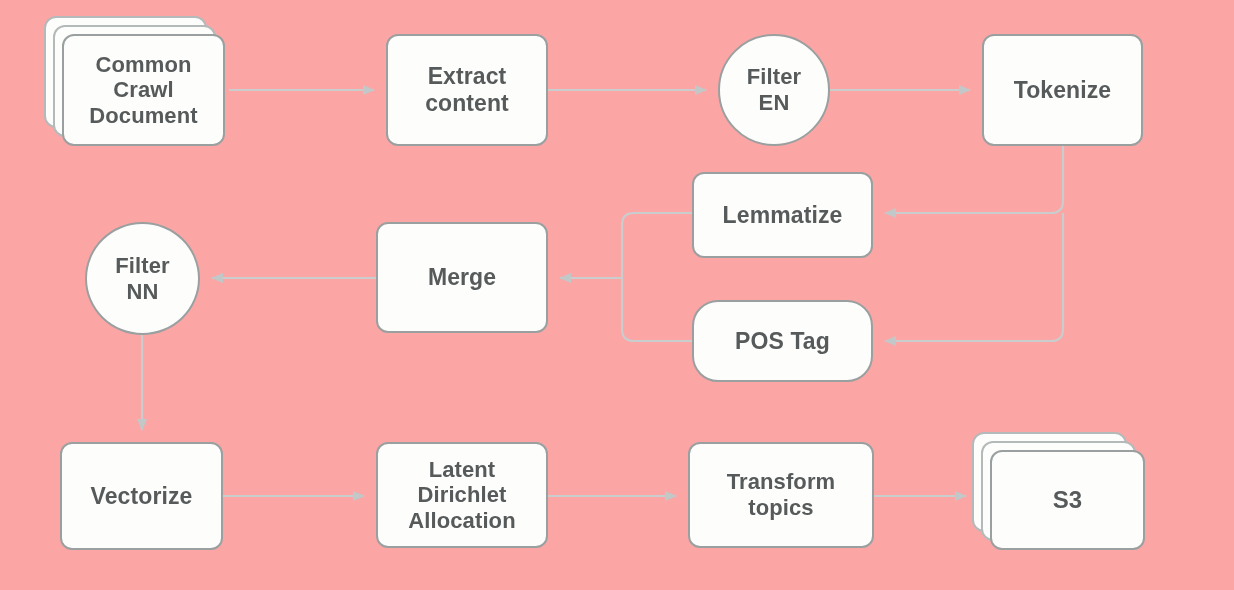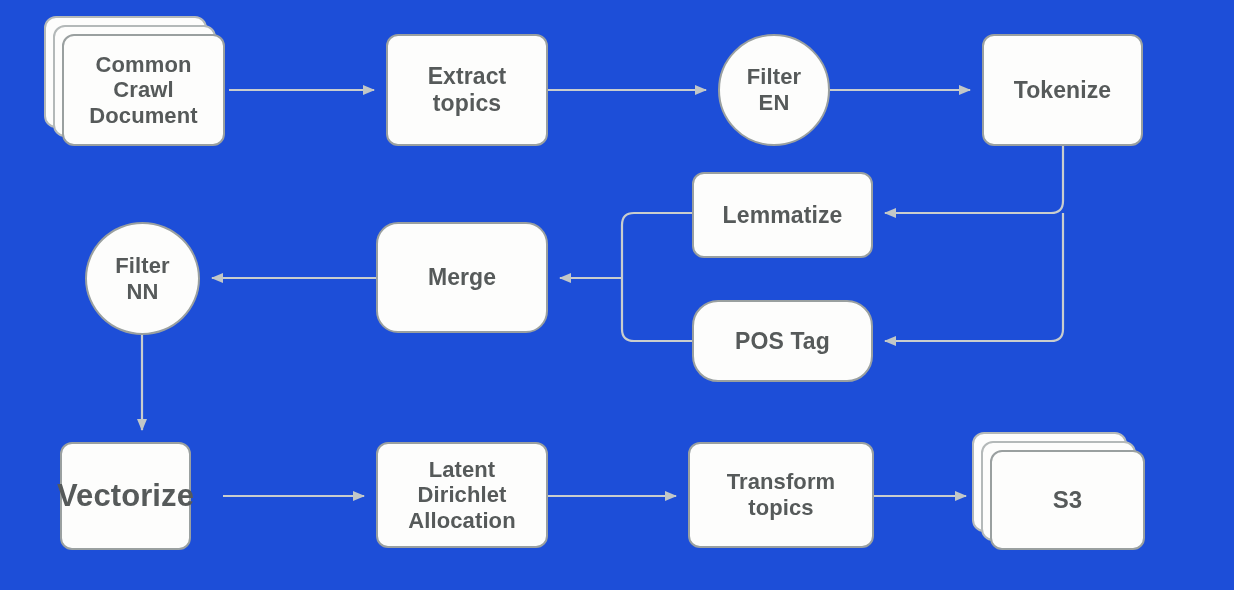--- a/index.html
+++ b/index.html
@@ -5,21 +5,21 @@
 <style>
   html, body {
     margin: 0;
     padding: 0;
     background: #fbfbfa;
   }
   #canvas {
     position: relative;
     width: 1234px;
     height: 590px;
-    background: #1d4ed8;
+    background: #fca5a5;
     overflow: hidden;
     font-family: "Liberation Sans", "DejaVu Sans", sans-serif;
   }
   #edges {
     position: absolute;
     left: 0;
     top: 0;
     width: 1234px;
     height: 590px;
     pointer-events: none;
@@ -91,43 +91,43 @@
   <div id="node-group">
       <div class="stack-layer" style="left: 44px; top: 16px; width: 163px; height: 112px;"></div>
       <div class="stack-layer l2" style="left: 53px; top: 25px; width: 163px; height: 112px;"></div>
       <div class="node rect" style="left: 62px; top: 34px; width: 163px; height: 112px; font-size: 22px;">
         <span class="node-label">Common
 Crawl
 Document</span>
       </div>
       <div class="node rect" style="left: 386px; top: 34px; width: 162px; height: 112px; font-size: 23px;">
         <span class="node-label">Extract
-topics</span>
+content</span>
       </div>
       <div class="node circle" style="left: 718px; top: 34px; width: 112px; height: 112px; font-size: 22px;">
         <span class="node-label">Filter
 EN</span>
       </div>
       <div class="node rect" style="left: 982px; top: 34px; width: 161px; height: 112px; font-size: 23px;">
         <span class="node-label">Tokenize</span>
       </div>
       <div class="node rect" style="left: 692px; top: 172px; width: 181px; height: 86px; font-size: 23px;">
         <span class="node-label">Lemmatize</span>
       </div>
       <div class="node rect" style="left: 692px; top: 300px; width: 181px; height: 82px; font-size: 23px; border-radius: 26px;">
         <span class="node-label">POS Tag</span>
       </div>
-      <div class="node rect" style="left: 376px; top: 222px; width: 172px; height: 111px; font-size: 23px; border-radius: 22px;">
+      <div class="node rect" style="left: 376px; top: 222px; width: 172px; height: 111px; font-size: 23px;">
         <span class="node-label">Merge</span>
       </div>
       <div class="node circle" style="left: 85px; top: 222px; width: 115px; height: 113px; font-size: 22px;">
         <span class="node-label">Filter
 NN</span>
       </div>
-      <div class="node rect" style="left: 60px; top: 442px; width: 131px; height: 108px; font-size: 31px;">
+      <div class="node rect" style="left: 60px; top: 442px; width: 163px; height: 108px; font-size: 23px;">
         <span class="node-label">Vectorize</span>
       </div>
       <div class="node rect" style="left: 376px; top: 442px; width: 172px; height: 106px; font-size: 22px;">
         <span class="node-label">Latent
 Dirichlet
 Allocation</span>
       </div>
       <div class="node rect" style="left: 688px; top: 442px; width: 186px; height: 106px; font-size: 22px;">
         <span class="node-label">Transform
 topics</span>

